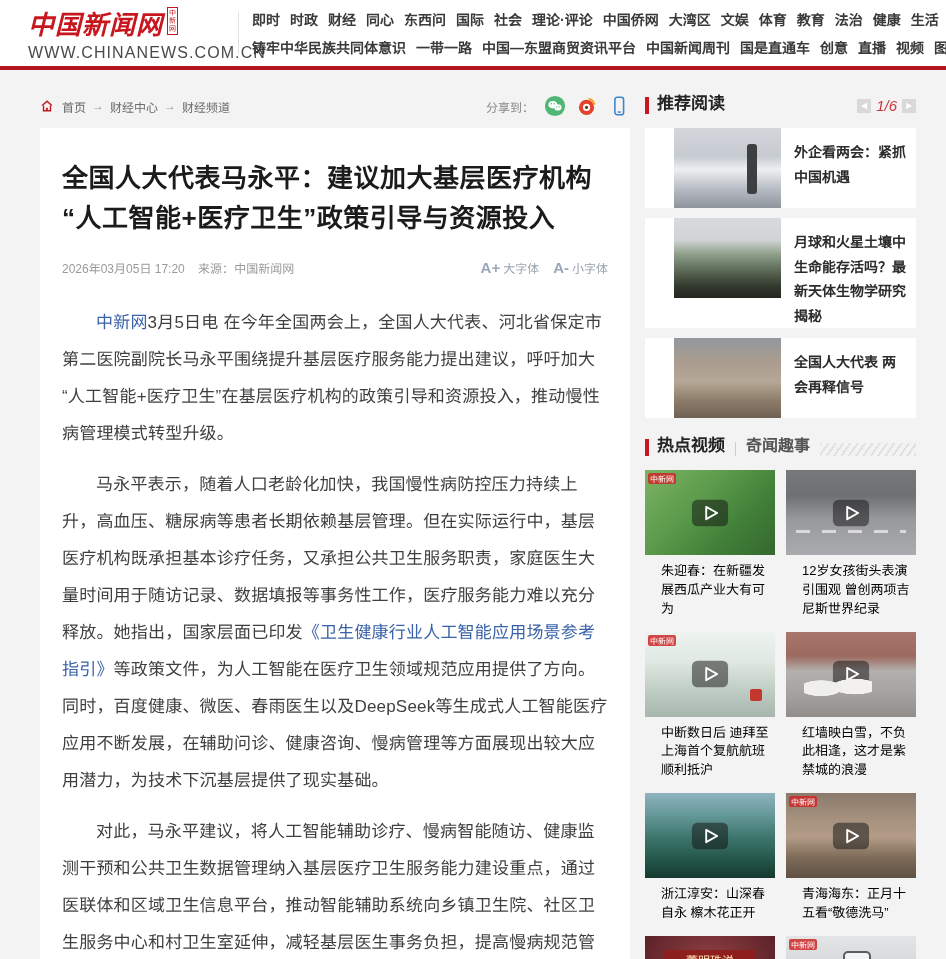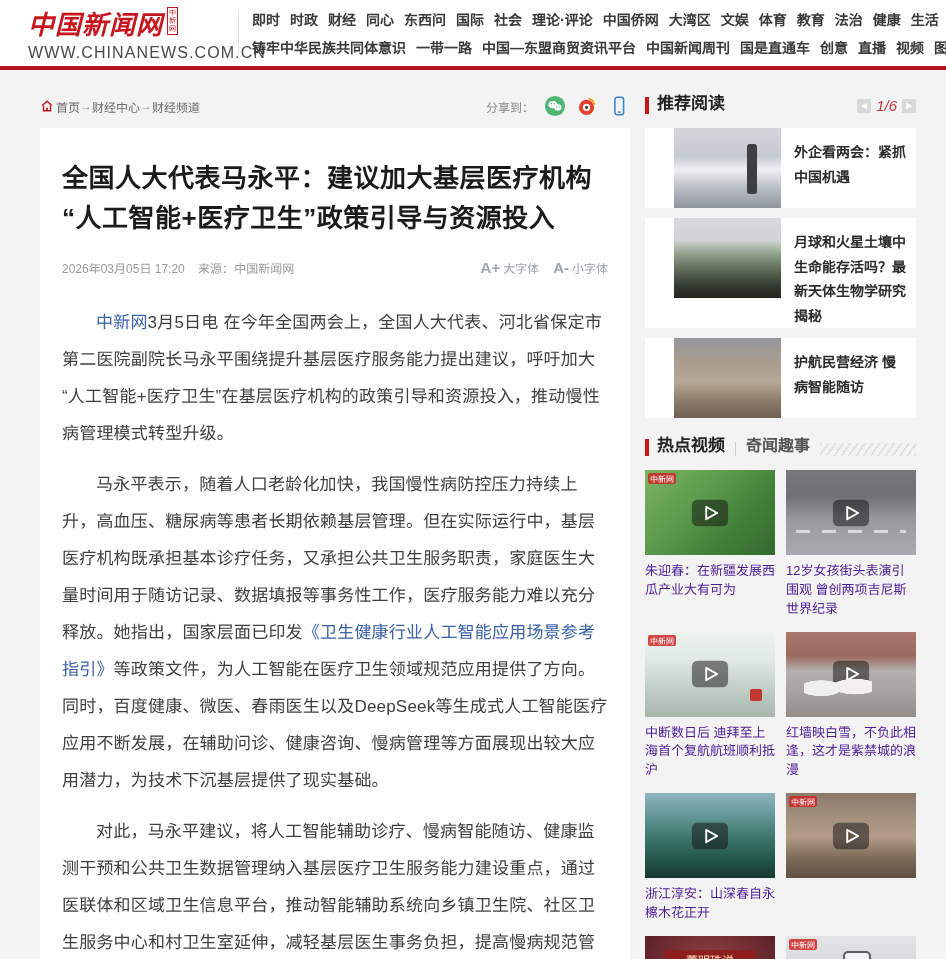--- a/index.html
+++ b/index.html
@@ -22,21 +22,21 @@
   .nav-item { font-size:14px; font-weight:600; color:#3a3a3a; text-decoration:none; cursor:pointer; }
   .top-red-bar { height:4px; background:#b3141e; }
 
   
   .content { display:flex; gap:15px; padding:24px 30px 0 40px; }
   .left-col { width:590px; flex:none; }
   .right-col { width:271px; flex:none; }
 
   
   .crumb-row { display:flex; justify-content:space-between; align-items:center; height:24px; margin-bottom:10px; }
-  .crumbs { display:flex; align-items:center; font-size:12px; color:#777; }
+  .crumbs { display:flex; align-items:center; gap:6px; font-size:12px; color:#777; }
   .home-svg { width:14px; height:14px; margin-right:2px; }
   .bc-item { color:#6d6d6d; text-decoration:none; cursor:pointer; }
   .bc-sep { color:#999; }
   .share { display:flex; align-items:center; gap:10px; }
   .share-label { font-size:12px; color:#888; }
   .share-ic { width:22px; height:22px; cursor:pointer; }
 
   
   .article-card { background:#fff; padding:30px 22px 48px 22px; min-height:900px; }
   .art-title { font-size:26px; font-weight:700; color:#1b1b1b; line-height:1.55; letter-spacing:.5px; }
@@ -73,21 +73,21 @@
   .vid-item { width:130px; cursor:pointer; }
   .vid-thumb { width:130px; height:85px; position:relative; }
   .play-svg { position:absolute; left:50%; top:50%; width:38px; height:29px;
     transform:translate(-50%,-50%); }
   .wm { position:absolute; top:3px; left:3px; font-size:8px; color:#fff;
     background:rgba(205,40,40,.85); padding:0 2px; border-radius:2px; }
   .overlay { position:absolute; left:0; right:0; top:14px; display:flex; flex-direction:column;
     align-items:center; gap:3px; }
   .ob { font-size:12px; padding:1px 22px; border-radius:3px; }
   .ob0 { background:#8e1f1f; color:#ffe3b3; }
-  .vid-cap { margin-top:7px; font-size:13px; color:#4c1d95; font-weight:500; line-height:1.45; }
+  .vid-cap { margin-top:7px; font-size:13px; color:#000000; font-weight:500; line-height:1.45;margin-left:16px; }
 
   
   .img-car-show { background:linear-gradient(180deg,#d3d6db 0%,#c6cad1 35%,#edeff1 52%,#b9bec6 75%,#8f959d 100%); }
   .img-car-show::after { content:""; position:absolute; right:22%; top:20%; width:10%; height:62%;
     background:#3d3f42; border-radius:3px; }
   .img-lab-plants { background:linear-gradient(180deg,#d8dbde 0%,#cfd3d4 28%,#8fa08b 45%,#5d6b57 65%,#33392f 85%,#22261f 100%); }
   .img-factory { background:linear-gradient(180deg,#93979b 0%,#aa9d90 30%,#b5a795 55%,#8d7c6a 78%,#6f6152 100%); }
   .img-watermelon { background:linear-gradient(135deg,#7cb464 0%,#5a9a4a 40%,#417f38 70%,#35682e 100%); }
   .img-street { background:linear-gradient(180deg,#77787b 0%,#6f7073 30%,#98999d 58%,#aaabaf 100%); }
   .img-street::after { content:""; position:absolute; left:8%; bottom:26%; width:84%; height:3px;
@@ -233,21 +233,21 @@
         <div class="rec-item">
           <div class="rec-thumb img-car-show"></div>
           <div class="rec-title">外企看两会：紧抓中国机遇</div>
         </div>
         <div class="rec-item">
           <div class="rec-thumb img-lab-plants"></div>
           <div class="rec-title">月球和火星土壤中生命能存活吗？最新天体生物学研究揭秘</div>
         </div>
         <div class="rec-item">
           <div class="rec-thumb img-factory"></div>
-          <div class="rec-title">护航民营经济 慢病智能随访</div>
+          <div class="rec-title">全国人大代表 两会再释信号</div>
         </div>
       </div>
 
     <div class="sec-head" style="margin-top:18px;">
       <span class="sec-bar"></span>
       <span class="sec-title">热点视频</span>
       <span class="sec-div"></span>
       <span class="sec-sub">奇闻趣事</span>
       <span class="stripes"></span>
     </div>
@@ -300,20 +300,21 @@
           <div class="vid-cap">浙江淳安：山深春自永 檫木花正开</div>
         </div>
         <div class="vid-item">
           <div class="vid-thumb img-qinghai">
             <svg class="play-svg" viewBox="0 0 40 30">
               <rect x="1" y="1" width="38" height="28" rx="6" fill="rgba(15,15,15,0.5)"></rect>
               <path d="M16 8.5 L27.5 15 L16 21.5 Z" fill="none" stroke="#fff" stroke-width="2" stroke-linejoin="round"></path>
             </svg>
             <span class="wm">中新网</span>
           </div>
+          <div class="vid-cap">青海海东：正月十五看“敬德洗马”</div>
         </div>
         <div class="vid-item">
           <div class="vid-thumb img-dong">
             <svg class="play-svg" viewBox="0 0 40 30">
               <rect x="1" y="1" width="38" height="28" rx="6" fill="rgba(15,15,15,0.5)"></rect>
               <path d="M16 8.5 L27.5 15 L16 21.5 Z" fill="none" stroke="#fff" stroke-width="2" stroke-linejoin="round"></path>
             </svg>
             <div class="overlay">
               <span class="ob ob0">董明珠说</span>
             </div>

